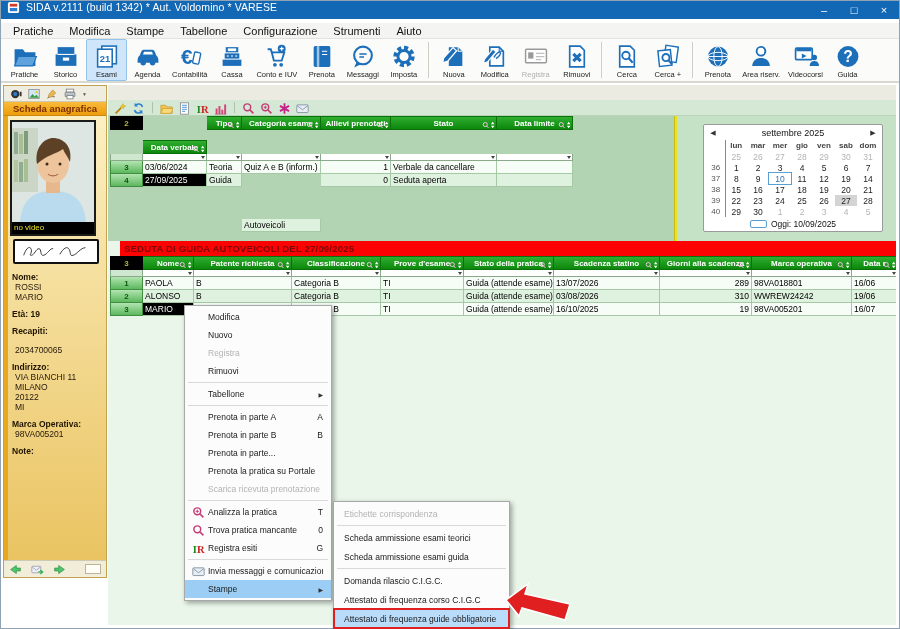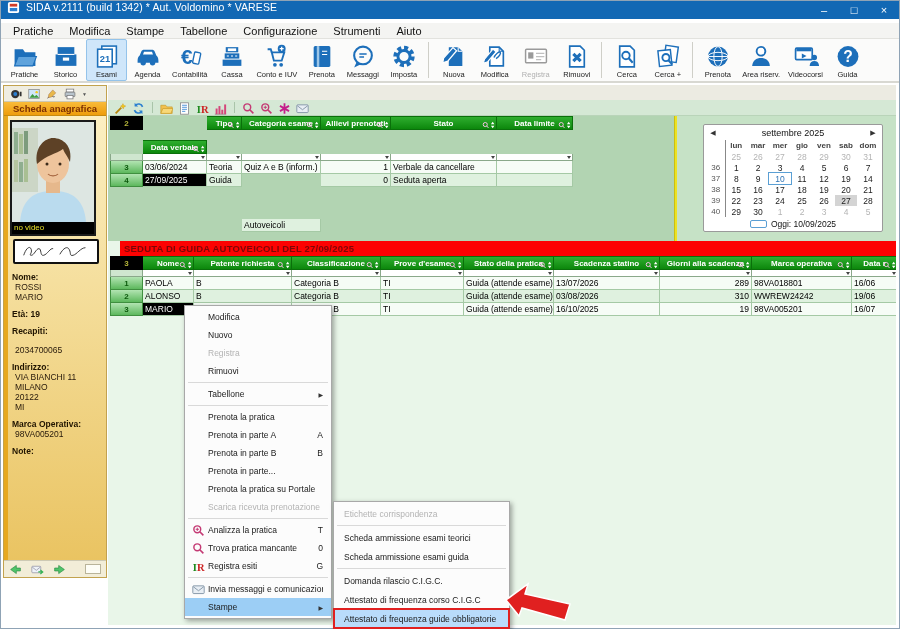--- a/index.html
+++ b/index.html
@@ -773,24 +773,20 @@
         <span class="m-ico" data-name="menu-item-icon-slot"></span>
         <span class="m-lbl" data-name="menu-item-label">Rimuovi</span>
       </div>
       <div class="m-sep" data-name="menu-separator"></div>
       <div class="m-item" data-name="menu-item-tabellone">
         <span class="m-ico" data-name="menu-item-icon-slot"></span>
         <span class="m-lbl" data-name="menu-item-label">Tabellone</span>
         <span class="m-arrow" data-name="submenu-arrow-icon">▶</span>
       </div>
       <div class="m-sep" data-name="menu-separator"></div>
-      <div class="m-item" data-name="menu-item-prenota-la-pratica">
-        <span class="m-ico" data-name="menu-item-icon-slot"></span>
-        <span class="m-lbl" data-name="menu-item-label">Prenota la pratica</span>
-      </div>
       <div class="m-item" data-name="menu-item-prenota-in-parte-a">
         <span class="m-ico" data-name="menu-item-icon-slot"></span>
         <span class="m-lbl" data-name="menu-item-label">Prenota in parte A</span>
         <span class="m-sc" data-name="menu-item-shortcut">A</span>
       </div>
       <div class="m-item" data-name="menu-item-prenota-in-parte-b">
         <span class="m-ico" data-name="menu-item-icon-slot"></span>
         <span class="m-lbl" data-name="menu-item-label">Prenota in parte B</span>
         <span class="m-sc" data-name="menu-item-shortcut">B</span>
       </div>

